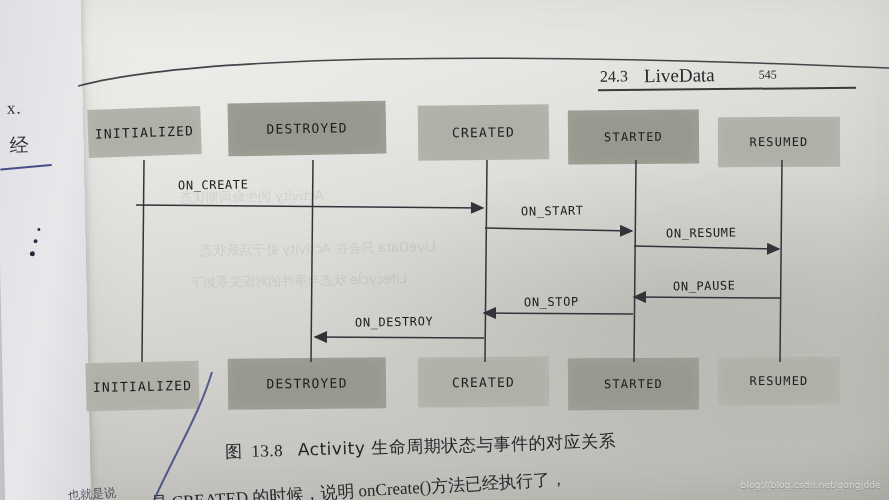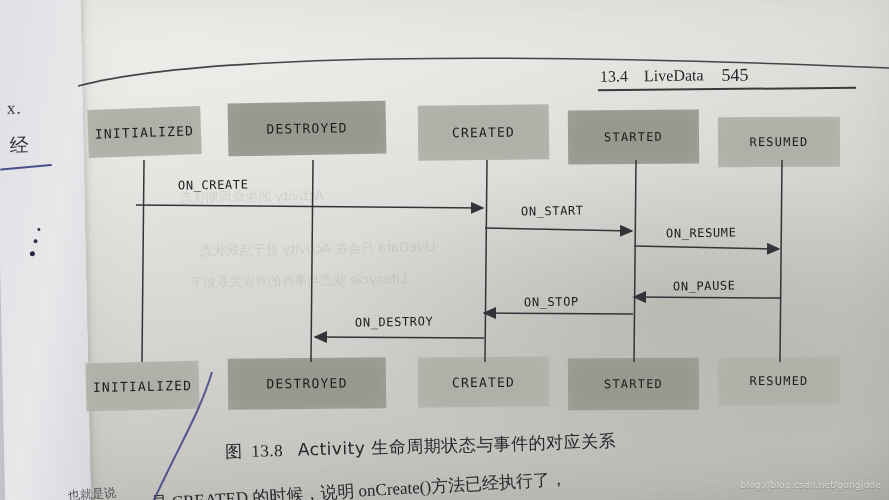--- a/index.html
+++ b/index.html
@@ -81,22 +81,22 @@
 
   
   .running-head {
     position:absolute; left:600px; top:62px; width:260px; height:26px;
     font-family:"Liberation Serif", serif; color:#262628;
     transform: rotate(-0.8deg);
     display:flex; align-items:center; gap:16px;
     font-size:16px;
   }
   .running-head .rh-num { font-size:16px; }
-  .running-head .rh-title { font-size:16px; }
-  .running-head .rh-page { font-size:18px; margin-left:2px; }
+  .running-head .rh-title { font-size:19px; }
+  .running-head .rh-page { font-size:12px; margin-left:28px; }
   .rh-rule {
     position:absolute; left:598px; top:88px; width:258px; height:2px;
     background:#3a3a3c; transform: rotate(-0.6deg);
   }
 
   
   #diagram {
     position:absolute; left:0; top:0; width:889px; height:500px;
     pointer-events:none;
   }
@@ -187,21 +187,21 @@
 
   <svg class="curve-top" width="812" height="40" viewBox="0 0 812 40">
     <path d="M 0 34 C 120 2, 430 0, 812 16" fill="none" stroke="#44444a" stroke-width="1.6"></path>
   </svg>
 
   <div class="bleed" style="left:180px; top:188px;">Activity 的生命周期状态</div>
   <div class="bleed" style="left:200px; top:240px;">LiveData 只会在 Activity 处于活跃状态</div>
   <div class="bleed" style="left:190px; top:272px;">Lifecycle 状态与事件的对应关系如下</div>
 
   <div class="running-head">
-    <span class="rh-num">13.4</span>
+    <span class="rh-num">24.3</span>
     <span class="rh-title">LiveData</span>
     <span class="rh-page">545</span>
   </div>
   <div class="rh-rule"></div>
 
   <div id="node-layer">
       <div class="node light" style="left: 88px; top: 108px; width: 113px; height: 48px; font-size: 13px; transform: rotate(-2deg);">
         <span>INITIALIZED</span>
       </div>
       <div class="node dark" style="left: 228px; top: 102px; width: 158px; height: 53px; font-size: 13px; transform: rotate(-1deg);">

